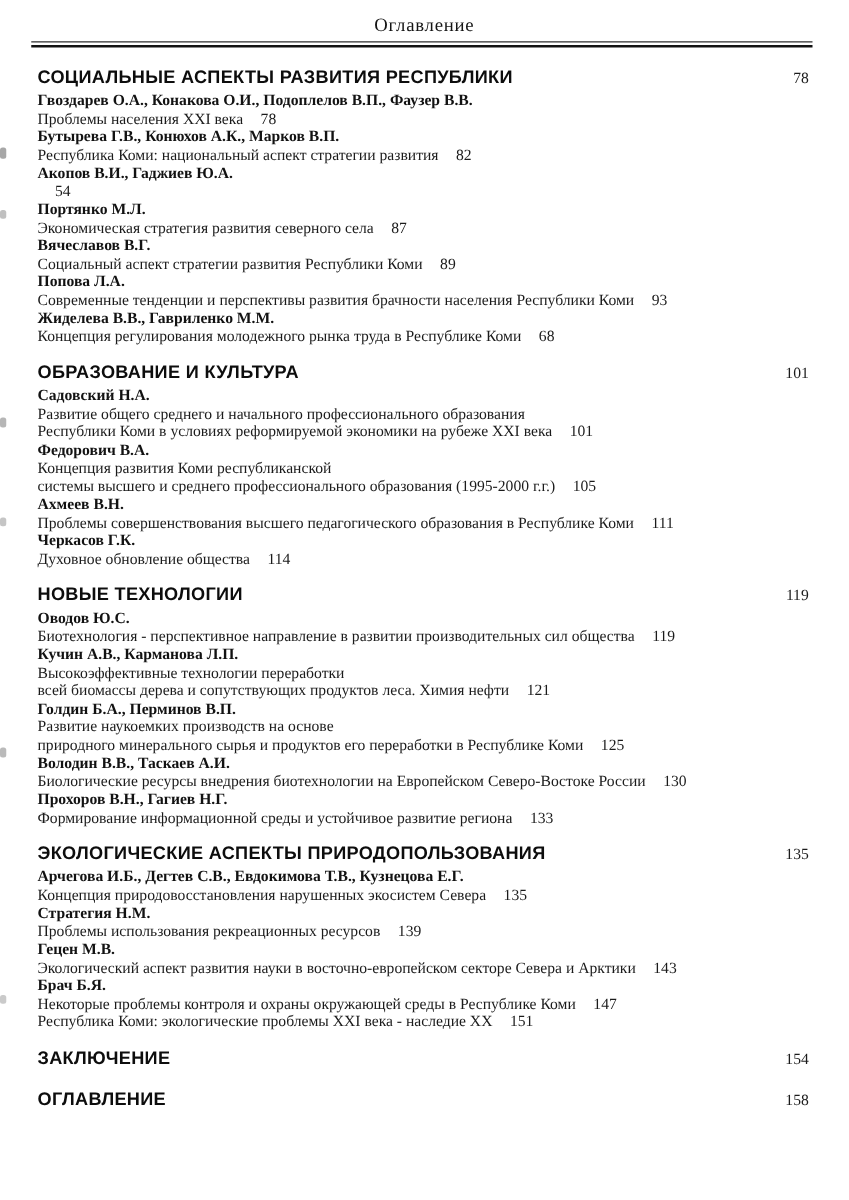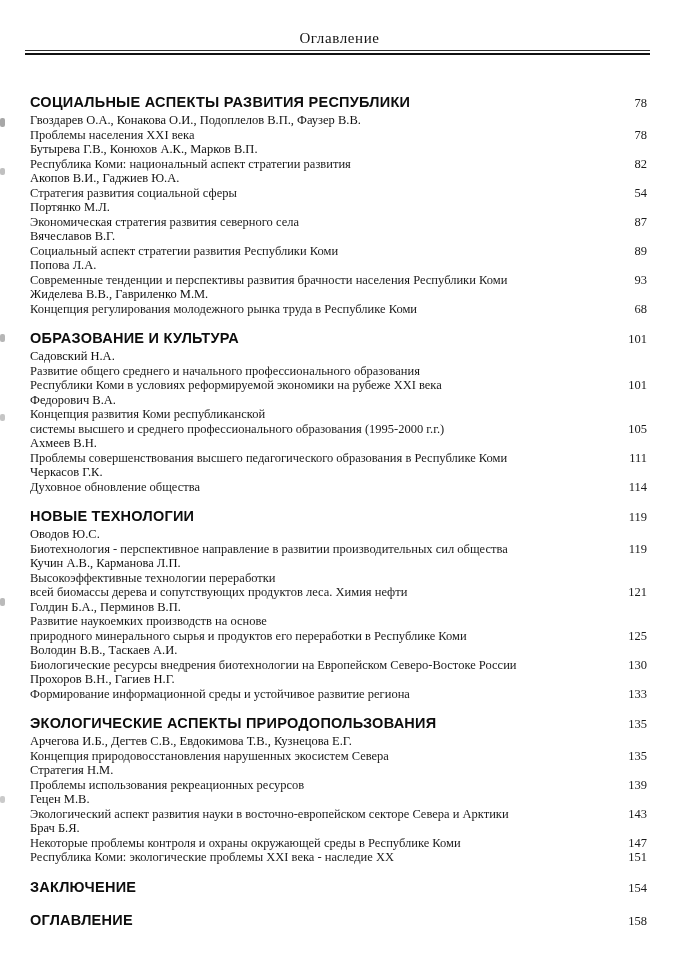--- a/index.html
+++ b/index.html
@@ -6,40 +6,40 @@
   body {
     width: 679px;
     height: 960px;
     background: #ffffff;
     position: relative;
     overflow: hidden;
     color: #1b1b1b;
     font-family: "Liberation Serif", serif;
     -webkit-font-smoothing: antialiased;
   }
-  .page { padding-top: 29px; }
+  .page { padding-top: 12px; }
 
   
   .header-title {
     text-align: center;
     font-family: "Liberation Serif", serif;
     font-size: 15px;
     line-height: 19px;
     letter-spacing: 0.6px;
     color: #141414;
   }
   .double-rule {
     margin: 2px 29px 0 25px;
     height: 2px;
     border-top: 1px solid #2e2e2e;
     border-bottom: 2px solid #121212;
   }
 
   
-  main { padding: 13px 32px 0 30px; margin-top: 23px; }
+  main { padding: 13px 32px 0 30px; }
 
   .toc-section:first-child .section-row { margin-top: 0; }
   .section-row {
     display: flex;
     justify-content: space-between;
     align-items: baseline;
     margin-top: 11px;
     line-height: 22px;
     height: 22px;
   }
@@ -52,26 +52,25 @@
   }
   .section-page {
     font-family: "Liberation Serif", serif;
     font-size: 12.5px;
     font-weight: normal;
     color: #1b1b1b;
   }
 
   .line {
     display: flex;
-    justify-content: space-between;
     line-height: 14.5px;
     font-size: 12.5px;
   }
   .authors-line {
-    font-weight: normal;
+    font-weight: bold;
     line-height: 14.5px;
     font-size: 12.5px;
     color: #121212;
   }
   .title-line .pg { padding-left: 14px; white-space: nowrap; }
 
   
   .speck {
     position: absolute;
     left: 0;
@@ -114,21 +113,20 @@
     <div class="authors-line">Бутырева Г.В., Конюхов А.К., Марков В.П.</div>
   <div class="line title-line">
               <span>Республика Коми: национальный аспект стратегии развития</span>
               <span class="pg">82</span>
             </div>
           </div>
 
   <div class="entry">
     <div class="authors-line">Акопов В.И., Гаджиев Ю.А.</div>
   <div class="line title-line">
-              <span>Стратегия развития социальной сферы</span>
               <span class="pg">54</span>
             </div>
           </div>
 
   <div class="entry">
     <div class="authors-line">Портянко М.Л.</div>
   <div class="line title-line">
               <span>Экономическая стратегия развития северного села</span>
               <span class="pg">87</span>
             </div>

